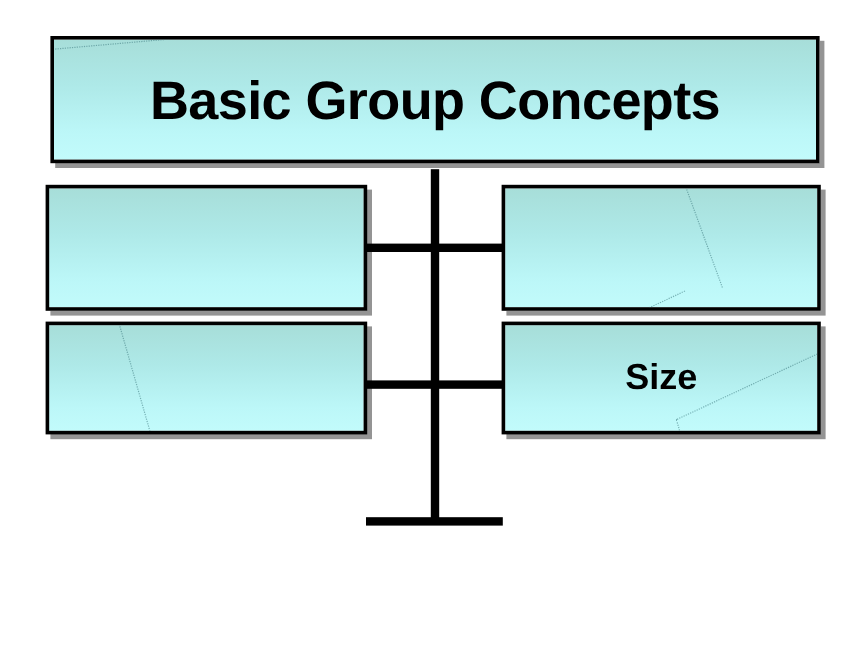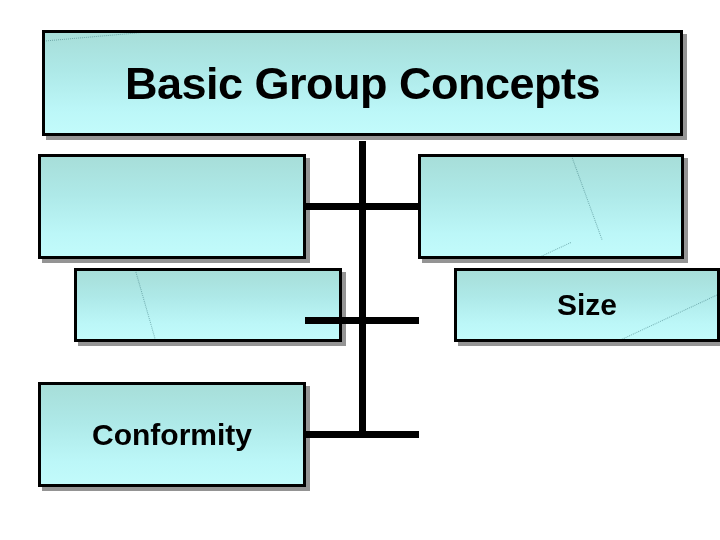--- a/index.html
+++ b/index.html
@@ -72,21 +72,21 @@
   .row-box-left {
     left: 38px;
     width: 268px;
   }
   .row-box-right {
     left: 418px;
     width: 266px;
   }
 
   #box-r1c1, #box-r1c2 { top: 154px; height: 105px; }
-  #box-r2c1, #box-r2c2 { top: 268px; height: 74px; margin-left: 36px; }
+  #box-r2c1, #box-r2c2 { top: 268px; height: 94px; }
   #box-r3c1, #box-r3c2 { top: 382px; height: 105px; }
 
   .row-box-left .label,
   .row-box-right .label {
     font-size: 30px;
   }
 
   
   .connector-v {
     position: absolute;
@@ -144,17 +144,14 @@
   <div id="box-r2c1" class="box row-box-left">
     <div class="crease" style="left:58px; top:-4px; width:112px; transform:rotate(74deg);"></div>
     <span class="label"></span>
   </div>
   <div id="box-r2c2" class="box row-box-right">
     <div class="crease" style="left:143px; top:78px; width:145px; transform:rotate(-25deg);"></div>
     <div class="crease" style="left:143px; top:78px; width:38px; transform:rotate(74deg);"></div>
     <span class="label">Size</span>
   </div>
 
-  <div id="box-r3c1" class="box row-box-left">
-    <span class="label">Conformity</span>
-  </div>
 
 </div>
 
 </body></html>

